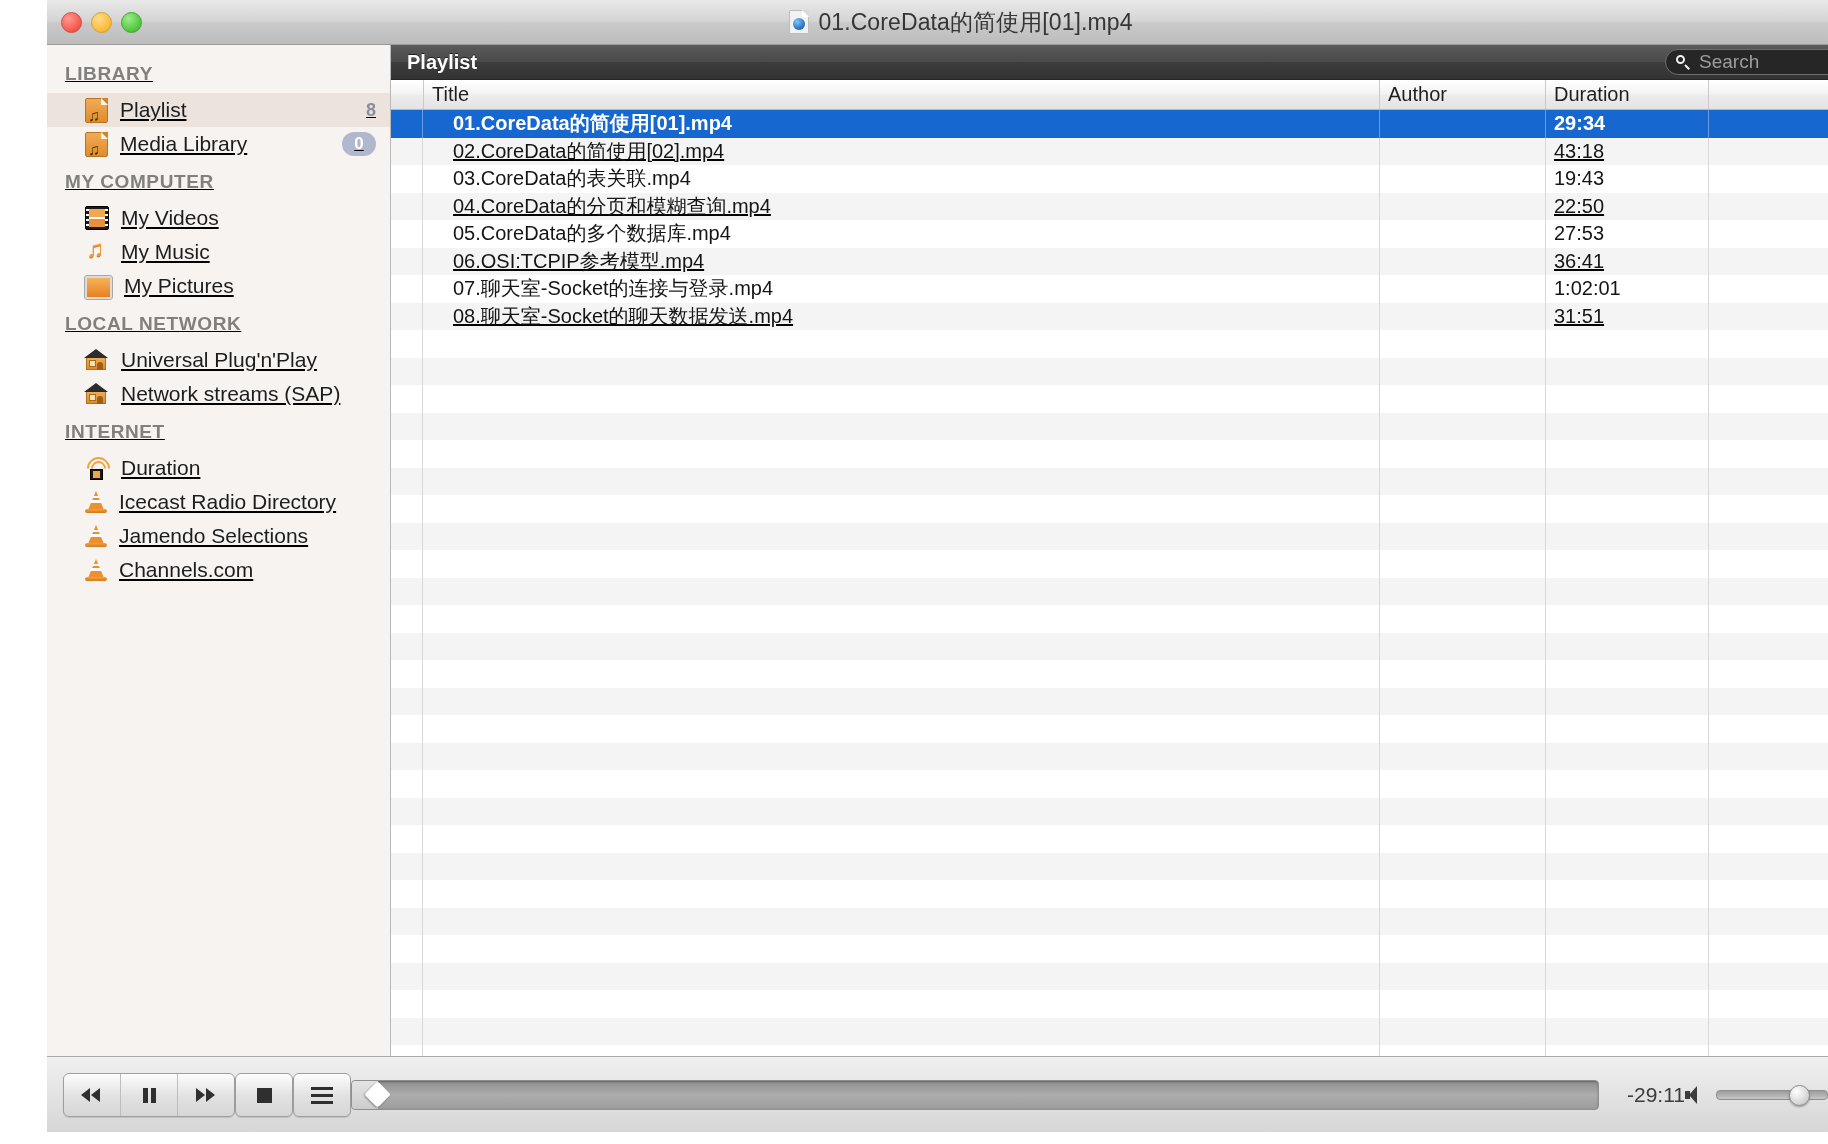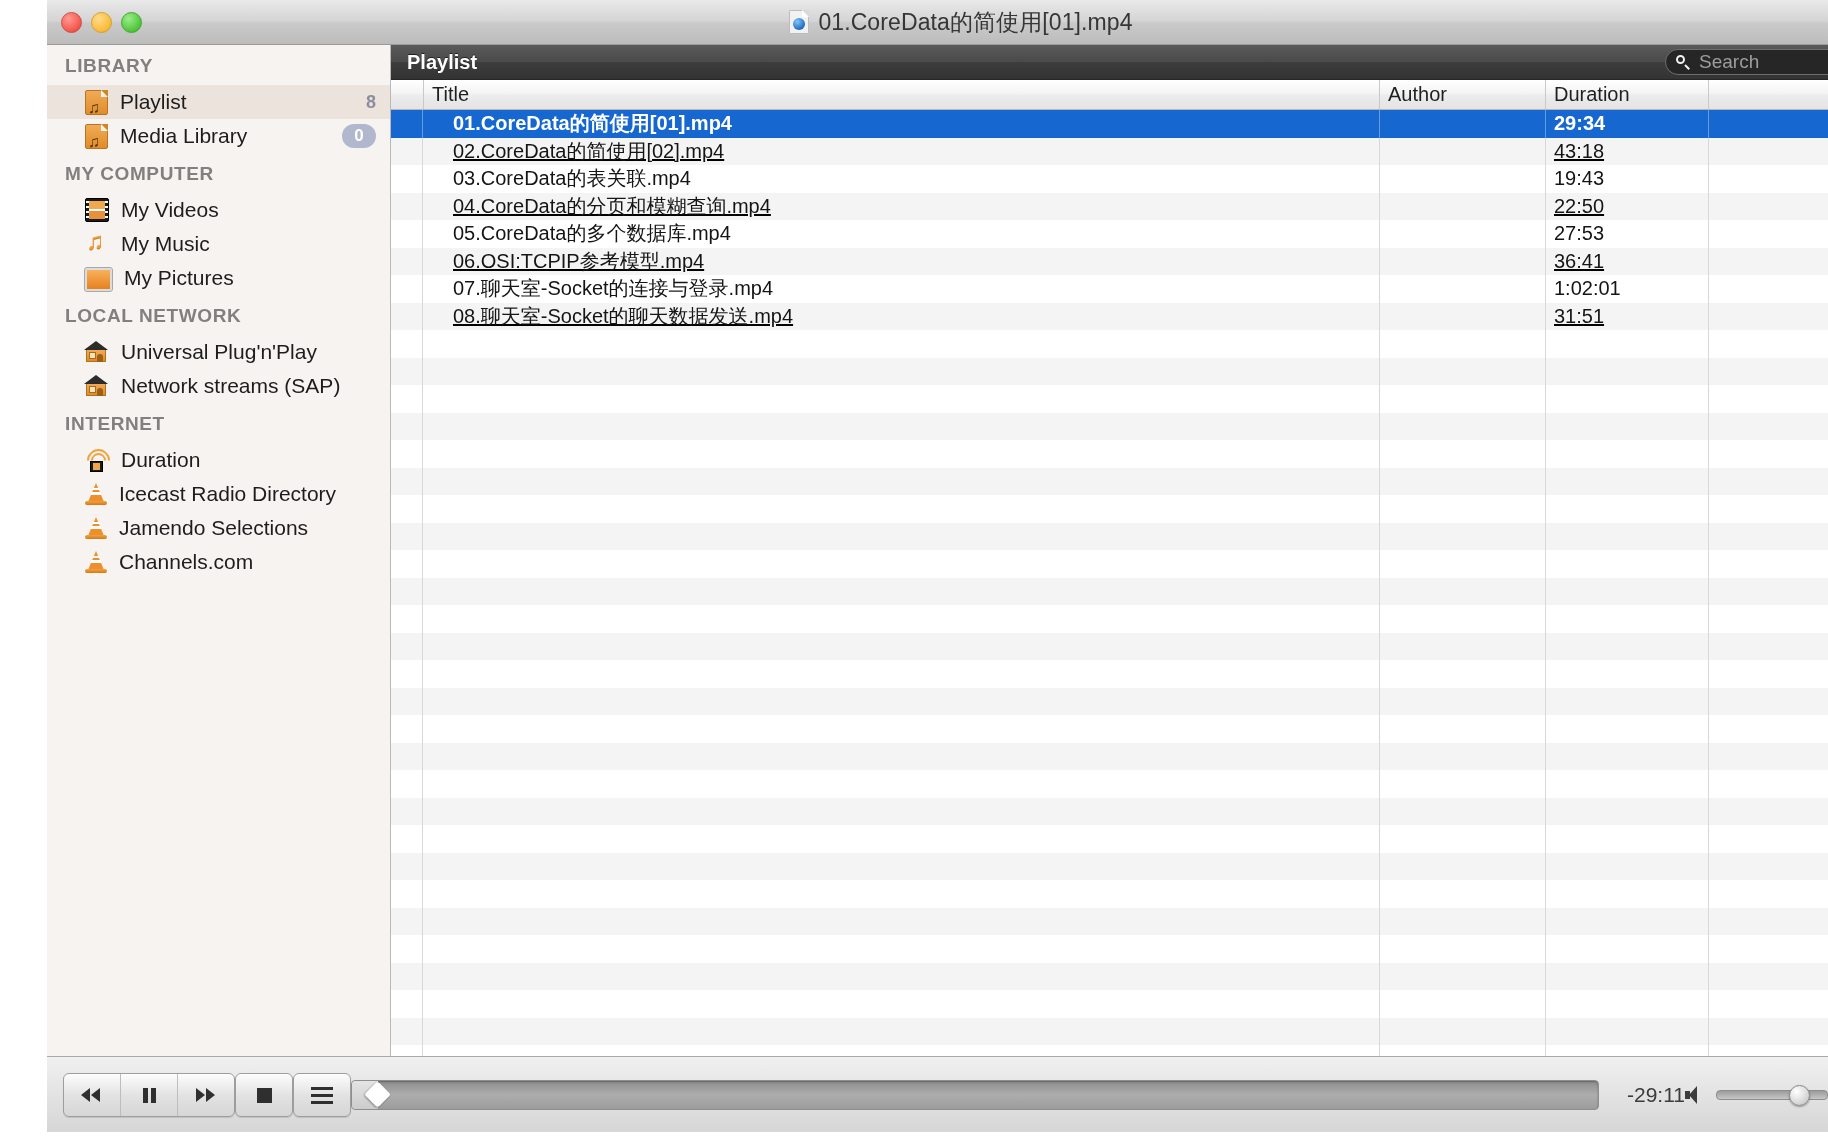--- a/index.html
+++ b/index.html
@@ -65,21 +65,23 @@
 
   
   .body-row { flex: 1; display: flex; min-height: 0; }
 
   
   .sidebar {
     width: 344px; min-width: 344px;
     background: #f7f3f1;
     border-right: 1px solid #b9b9b9;
     overflow: hidden;
+    padding-top: 8px;
     box-sizing: border-box;
+    text-decoration: underline;
   }
   .group-title {
     font-size: 19px; font-weight: bold; color: #81807e;
     letter-spacing: 0.6px;
     padding: 10px 0 8px 18px;
   }
   .side-item {
     height: 34px;
     display: flex; align-items: center;
     padding: 0 14px 0 38px;

